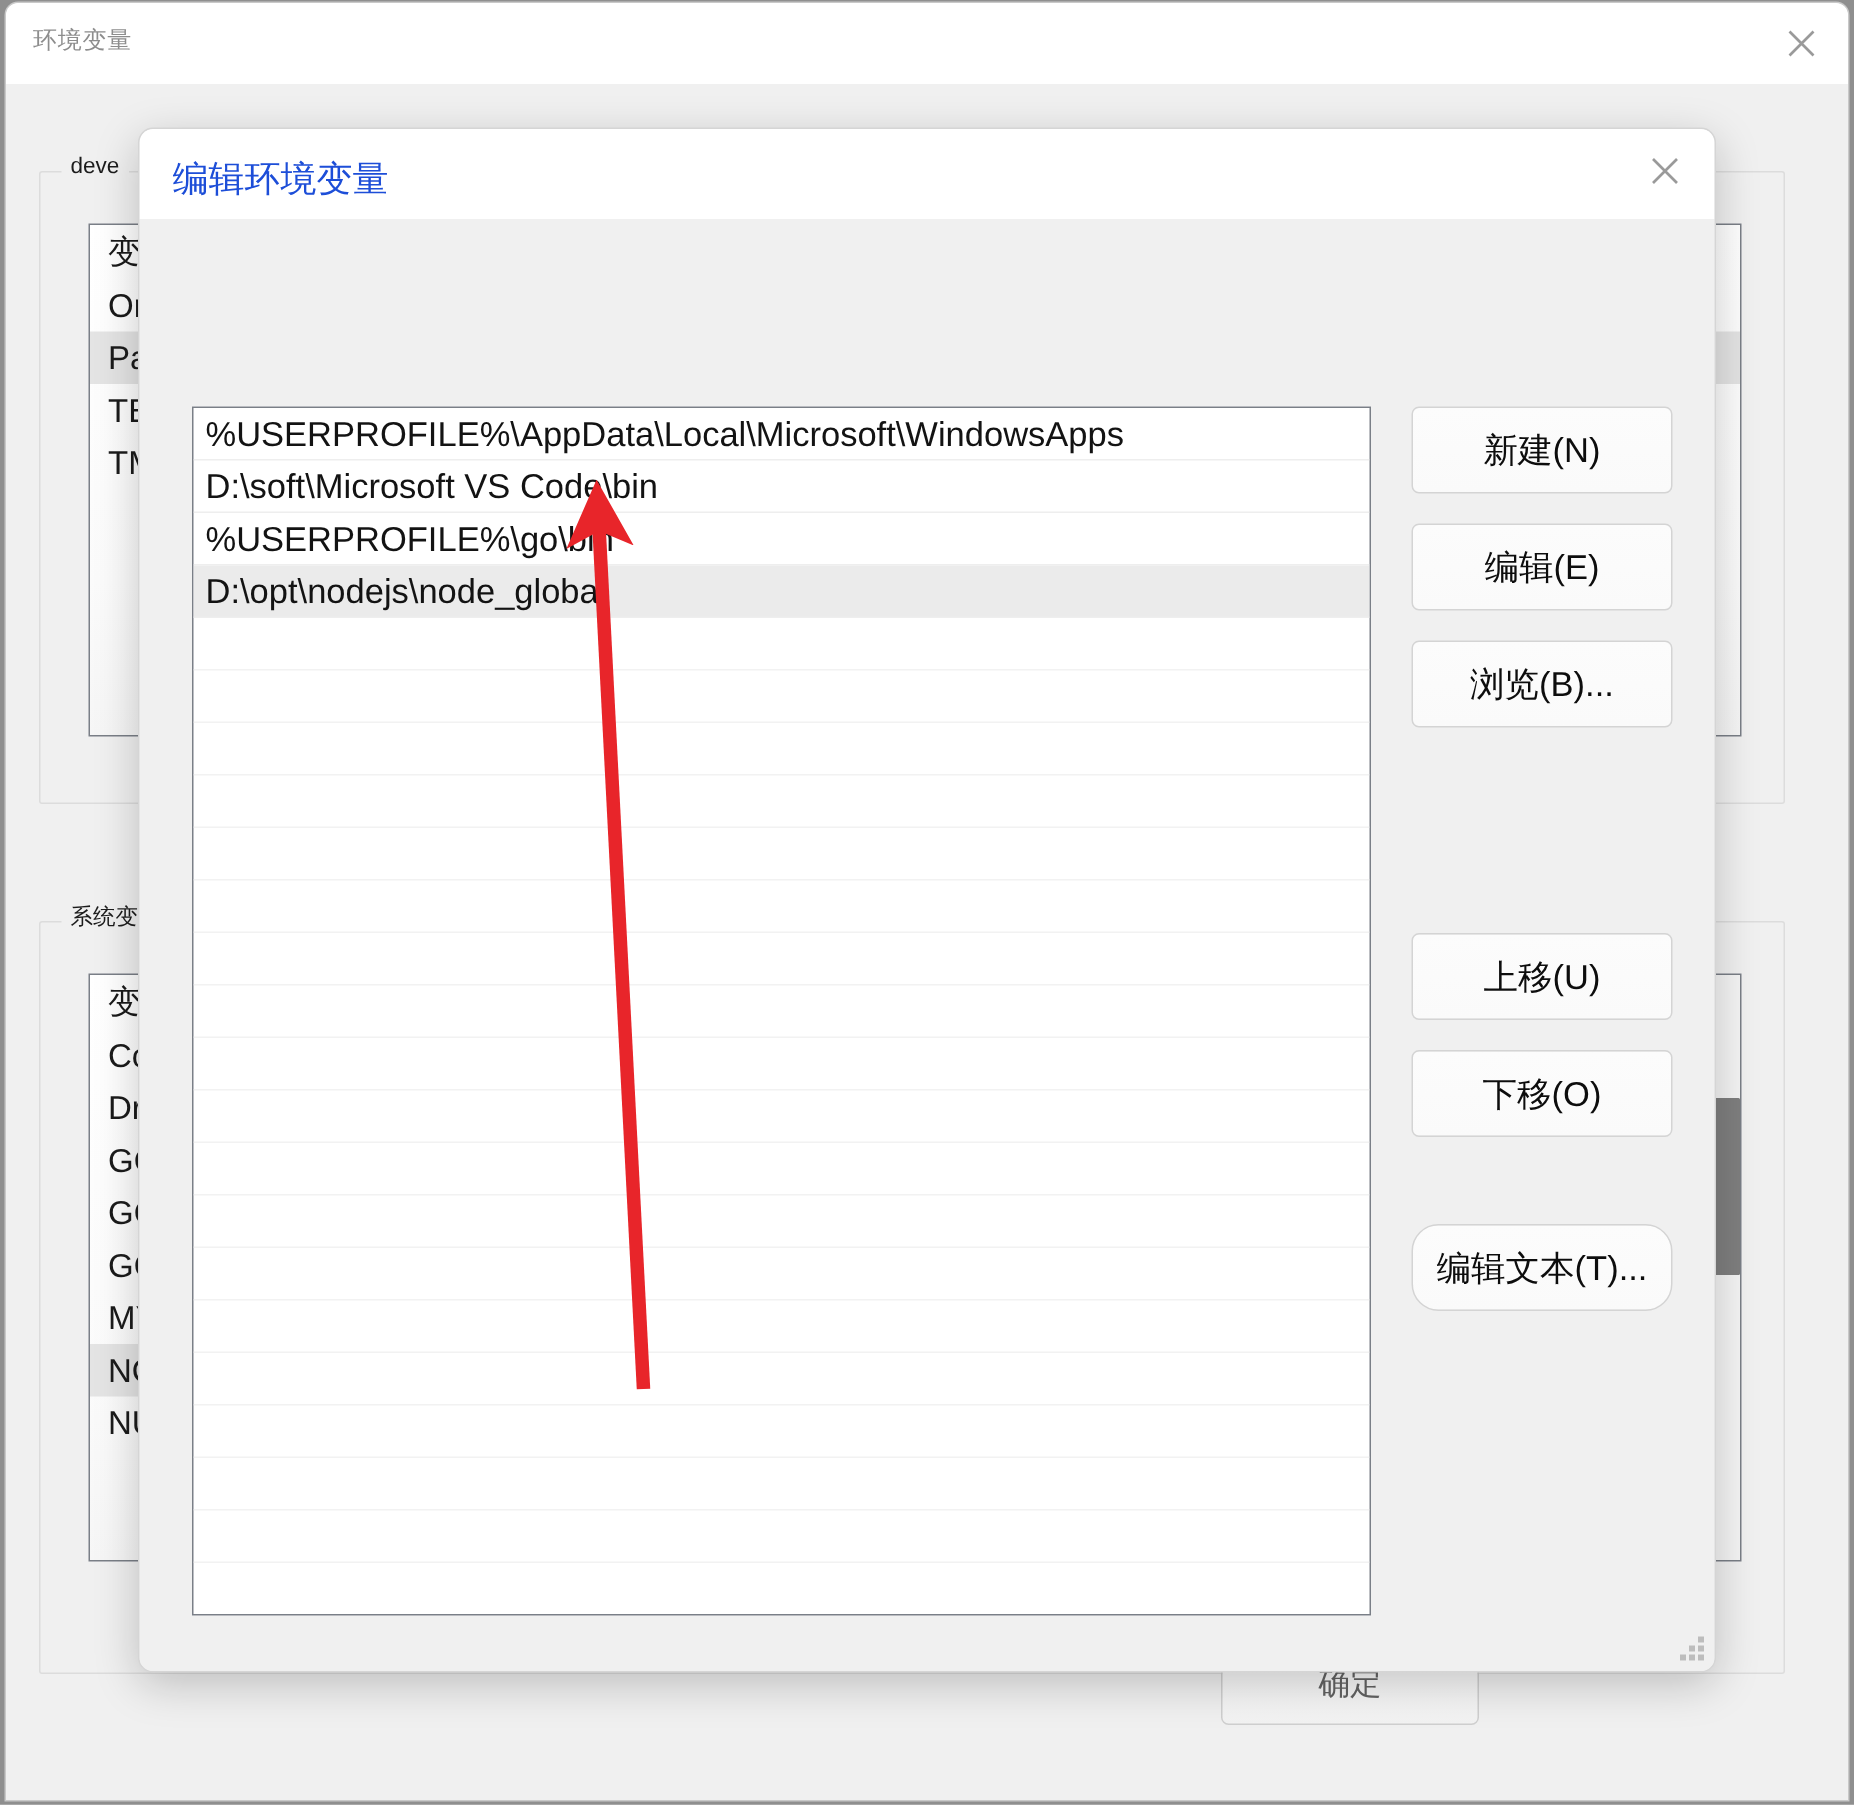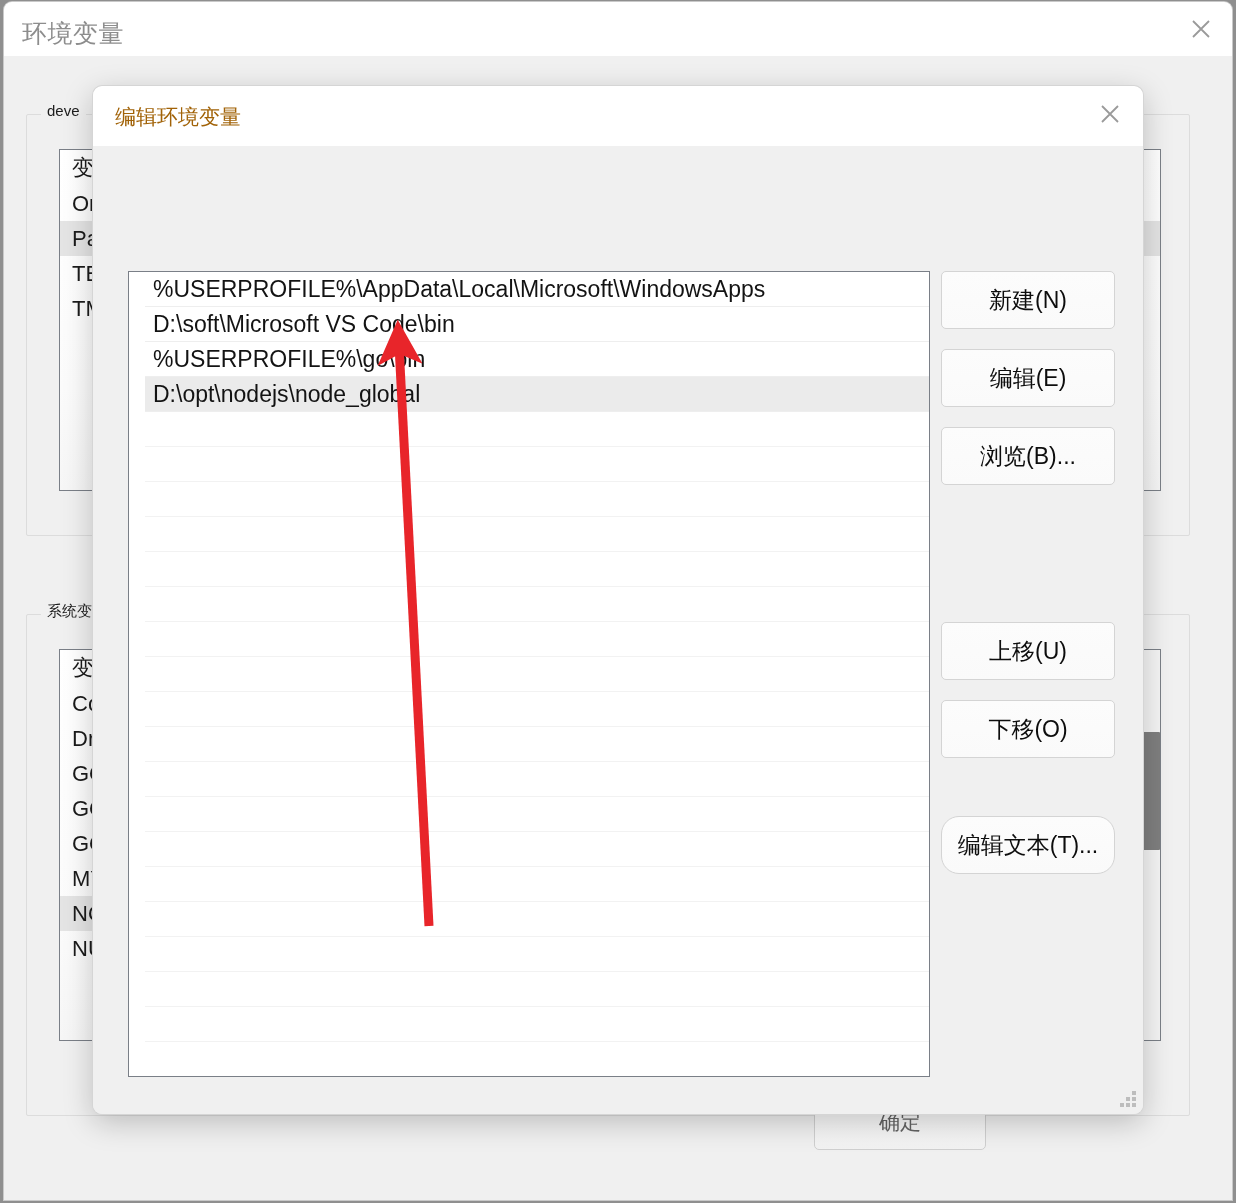--- a/index.html
+++ b/index.html
@@ -29,21 +29,21 @@
     left: 0; top: 0;
     width: 100%;
     height: 54px;
     background: #ffffff;
     border-radius: 8px 8px 0 0;
   }
   #bg-title-text {
     position: absolute;
     left: 18px;
     top: 15px;
-    font-size: 25px;
+    font-size: 16px;
     color: #8d8d8d;
     letter-spacing: .5px;
   }
   #bg-close {
     position: absolute;
     right: 0;
     top: 0;
     width: 62px;
     height: 54px;
     display: flex;
@@ -142,22 +142,22 @@
     left: 0; top: 0;
     width: 100%;
     height: 60px;
     background: #ffffff;
     border-radius: 9px 9px 0 0;
   }
   #modal-title-text {
     position: absolute;
     left: 22px;
     top: 17px;
-    font-size: 21px;
-    color: #a16207;
+    font-size: 24px;
+    color: #1d4ed8;
   }
   #modal-close {
     position: absolute;
     right: 0;
     top: 0;
     width: 66px;
     height: 60px;
     display: flex;
     align-items: center;
     justify-content: center;
@@ -174,21 +174,20 @@
   
   #path-list {
     position: absolute;
     left: 35px;
     top: 125px;
     width: 784px;
     height: 804px;
     background: #ffffff;
     border: 1px solid #7a7f87;
     overflow: hidden;
-    padding-left: 16px;
   }
   .path-row {
     position: relative;
     height: 35px;
     line-height: 35px;
     font-size: 23px;
     color: #131313;
     padding-left: 8px;
     box-sizing: border-box;
     border-bottom: 1px solid #f0f0f0;

